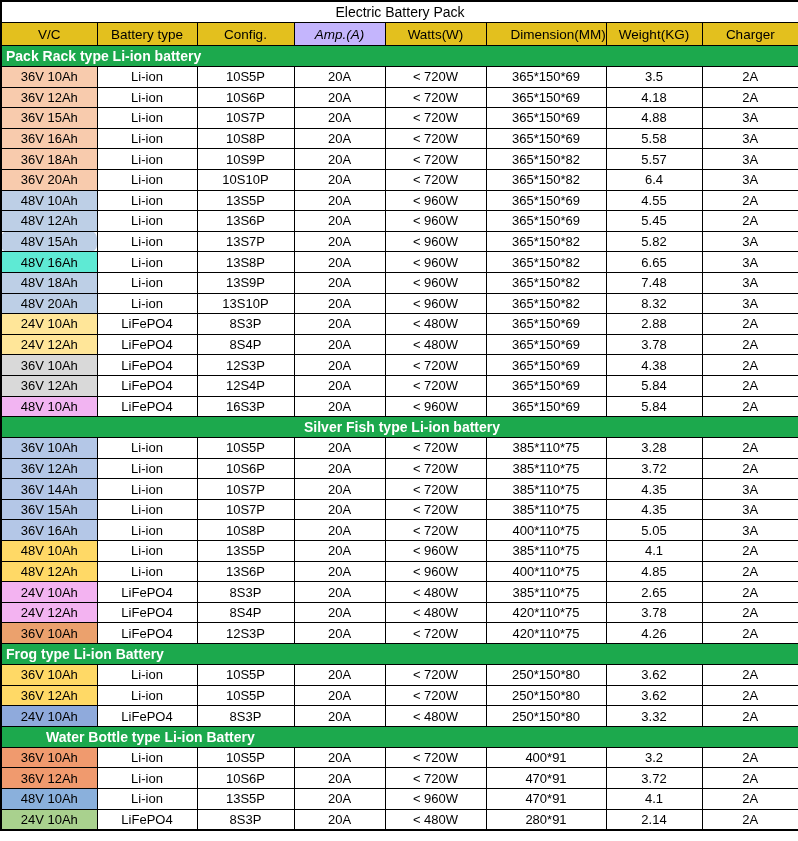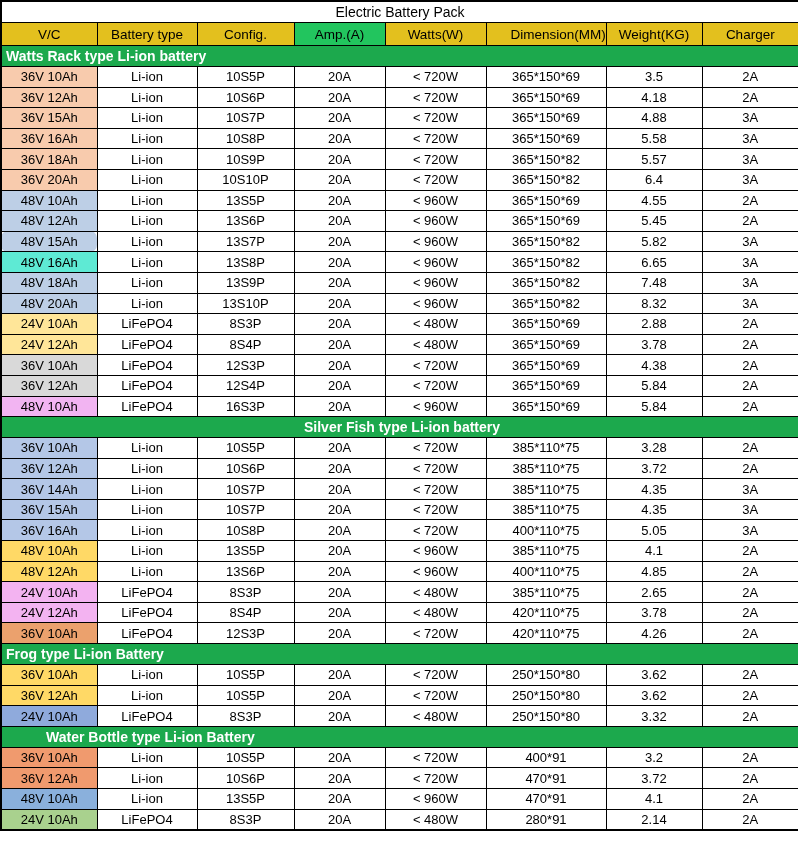--- a/index.html
+++ b/index.html
@@ -26,30 +26,30 @@
       <col style="width:97px">
   </colgroup>
   <thead>
     <tr class="title-row">
       <th colspan="8">Electric Battery Pack</th>
     </tr>
     <tr class="header-row">
       <th style="background: rgb(227, 192, 30);">V/C</th>
       <th style="background: rgb(227, 192, 30);">Battery type</th>
       <th style="background: rgb(227, 192, 30);">Config.</th>
-      <th style="background: #22c55e;">Amp.(A)</th>
+      <th style="background: #c4b5fd; font-style: italic;">Amp.(A)</th>
       <th style="background: rgb(227, 192, 30); margin-top: 31px;">Watts(W)</th>
       <th style="background: rgb(227, 192, 30); padding-left: 24px;">Dimension(MM)</th>
       <th style="background: rgb(227, 192, 30);">Weight(KG)</th>
       <th style="background: rgb(227, 192, 30);">Charger</th>
     </tr>
   </thead>
   <tbody id="table-body">
       <tr class="section-row">
-        <td colspan="8" style="background: rgb(28, 169, 77); color: rgb(255, 255, 255);">Watts Rack type Li-ion battery</td>
+        <td colspan="8" style="background: rgb(28, 169, 77); color: rgb(255, 255, 255);">Pack Rack type Li-ion battery</td>
       </tr>
       <tr class="data-row">
         <td style="background: rgb(248, 203, 173);">36V 10Ah</td>
         <td>Li-ion</td>
         <td>10S5P</td>
         <td>20A</td>
         <td>&lt; 720W</td>
         <td>365*150*69</td>
         <td>3.5</td>
         <td>2A</td>

